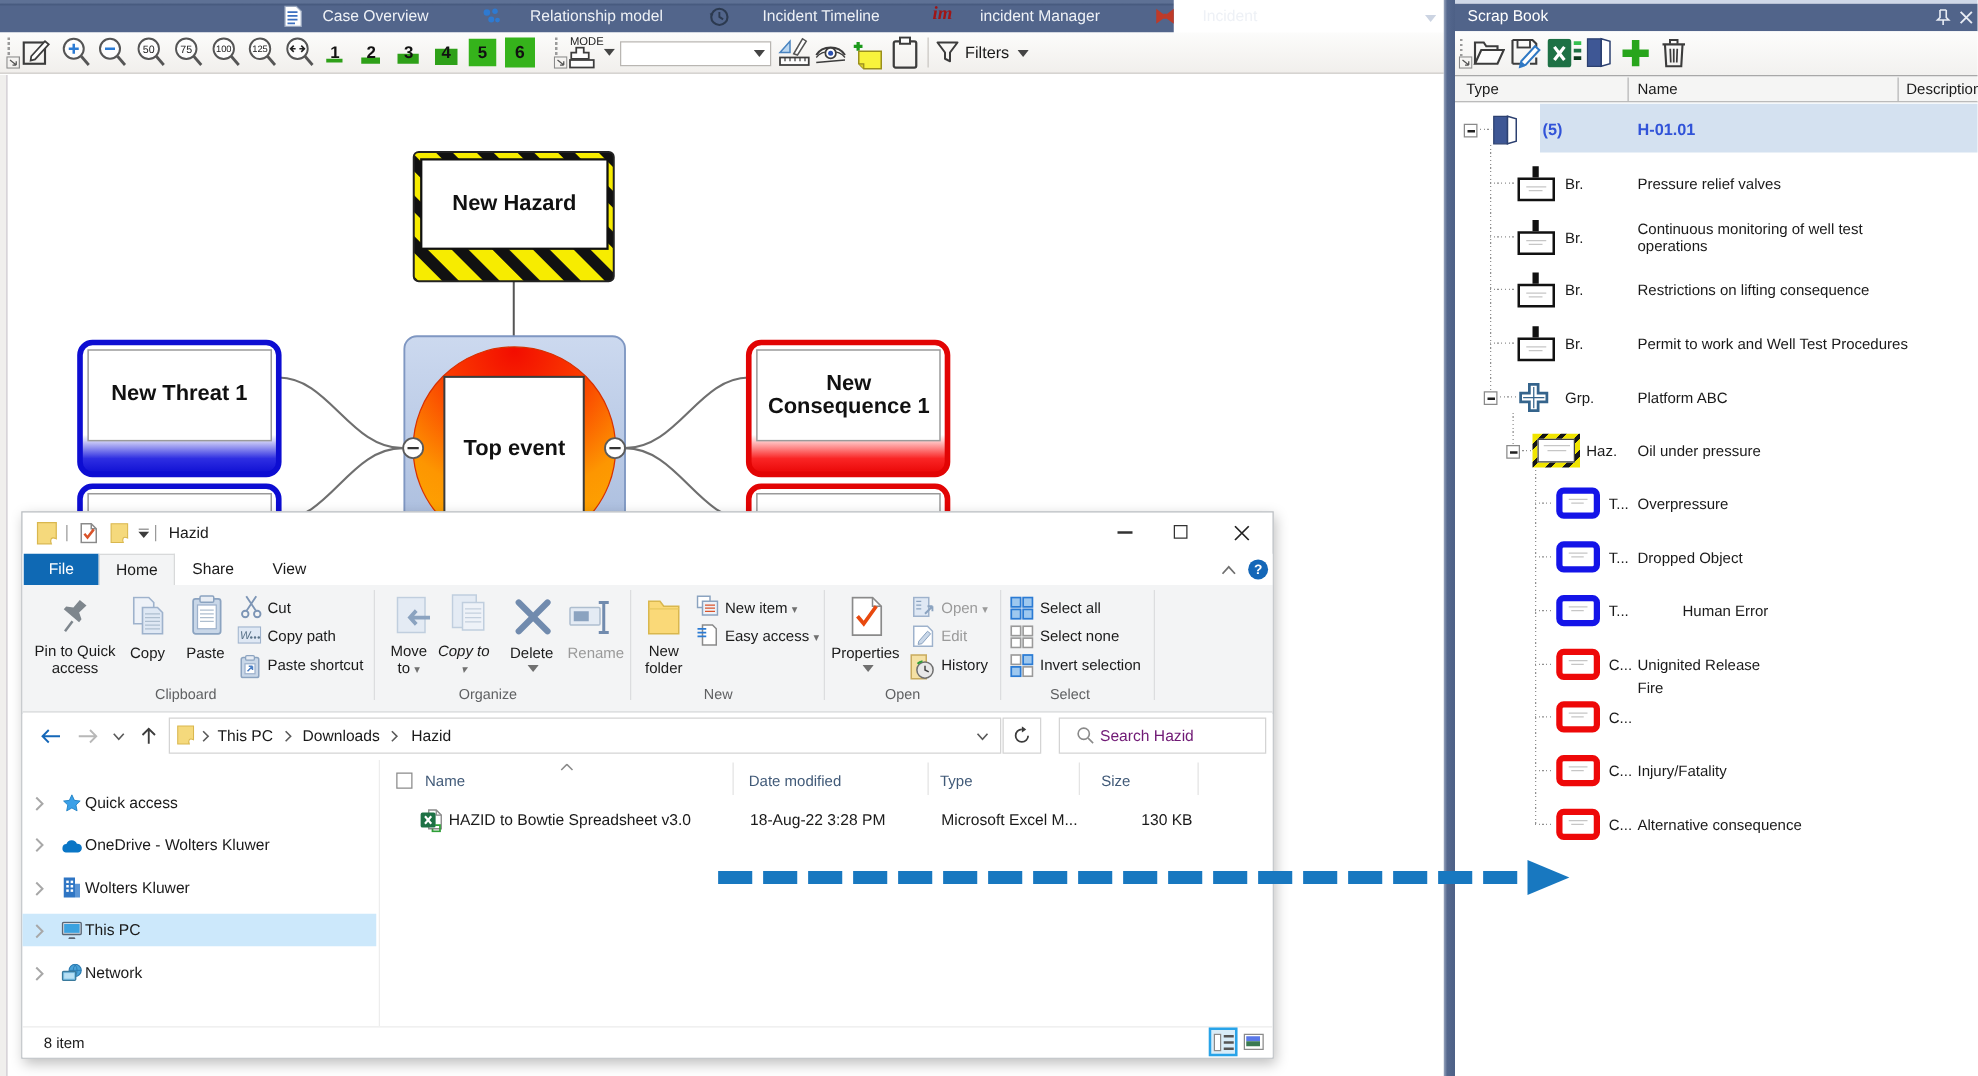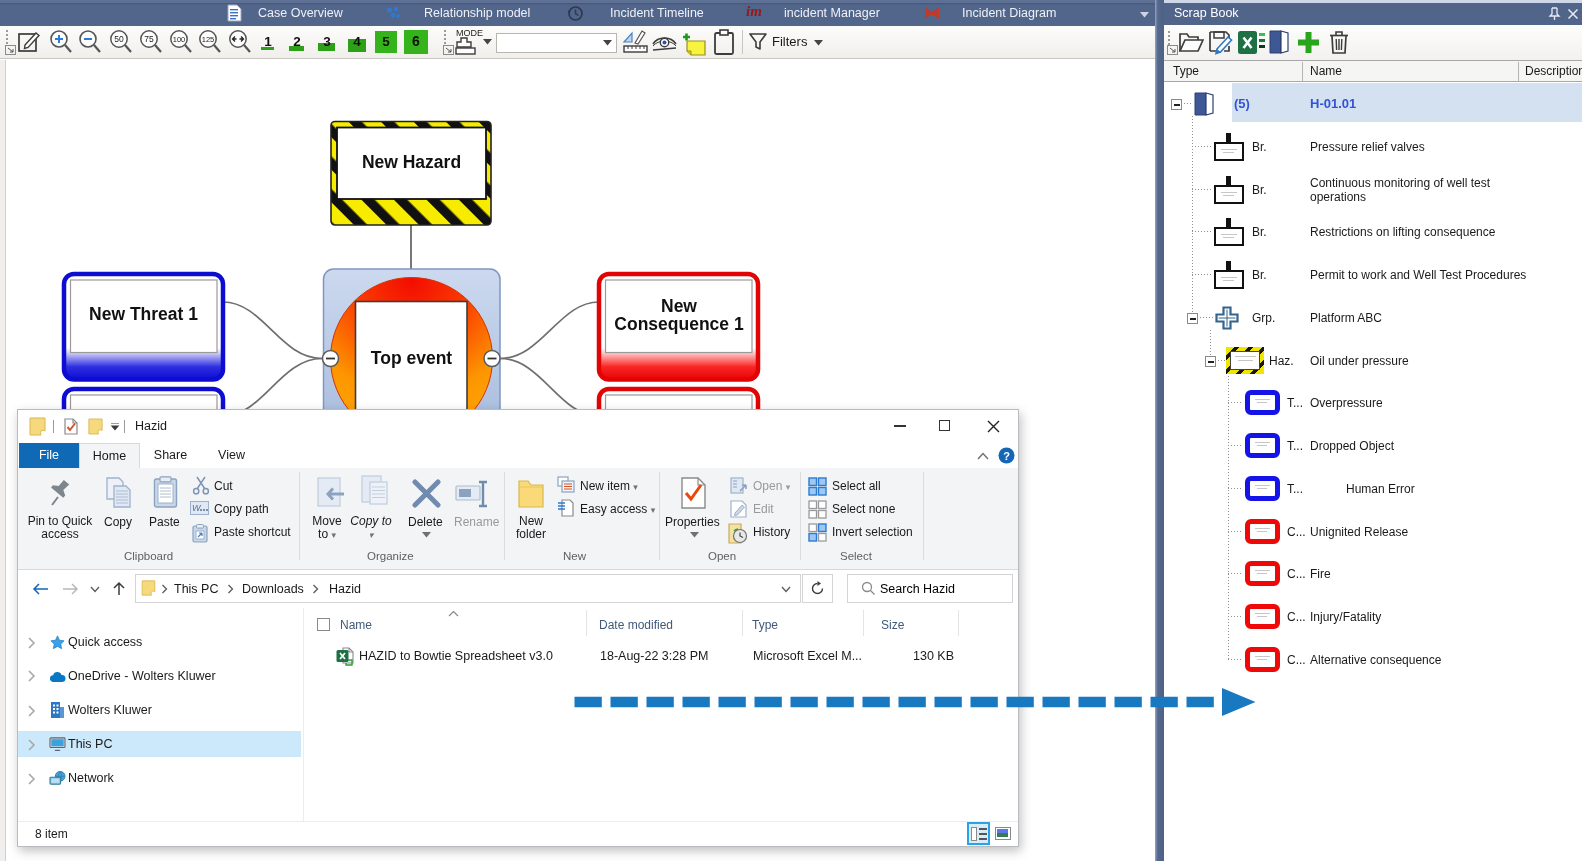--- a/index.html
+++ b/index.html
@@ -2,21 +2,21 @@
 <html><head>
 <meta charset="utf-8">
 <style>
 * { margin:0; padding:0; box-sizing:border-box; }
 html,body { width:1582px; height:861px; overflow:hidden; background:#fff;
   font-family:"Liberation Sans", sans-serif; }
 #page { position:absolute; left:0; top:0; width:1582px; height:861px; }
 .abs { position:absolute; }
 
 
-#tabbar { position:absolute; left:0; top:0; width:1155px; height:26px;
+#tabbar { position:absolute; left:0; top:0; width:939px; height:26px;
   background:linear-gradient(#5e7195 0%, #5e7195 10%, #45587c 12%, #52658b 20%, #52658b 100%); }
 #tabbar .tab { position:absolute; top:0; height:26px; color:#eef1f6; font-size:12.5px; line-height:26px; }
 #tab-active { position:absolute; left:0; top:0; width:216px; height:27px; background:#f0efed;
   border-right:1px solid #9aa4b5; color:#222; font-size:12px; line-height:26px; }
 
 
 #toolbar { position:absolute; left:0; top:26px; width:1155px; height:33px;
   background:linear-gradient(#fcfcfb, #f1efec); border-bottom:1px solid #c9c6c2; }
 
 
@@ -479,21 +479,21 @@
           <u style="width:15px;left:5px;top:3.5px;"></u>
           <u style="width:10px;left:7px;top:7px;"></u>
         </div>
       <span class="ttype" style="left:123px;top:443px;">C...</span>
       <span class="tname" style="top:443px;">Unignited Release</span>
       <div class="cicon" style="top:479px;">
           <u style="width:15px;left:5px;top:3.5px;"></u>
           <u style="width:10px;left:7px;top:7px;"></u>
         </div>
       <span class="ttype" style="left:123px;top:485px;">C...</span>
-      <span class="tname" style="top:485px;text-align:right;">Fire</span>
+      <span class="tname" style="top:461px;text-align:right;">Fire</span>
       <div class="cicon" style="top:522px;">
           <u style="width:15px;left:5px;top:3.5px;"></u>
           <u style="width:10px;left:7px;top:7px;"></u>
         </div>
       <span class="ttype" style="left:123px;top:528px;">C...</span>
       <span class="tname" style="top:528px;">Injury/Fatality</span>
       <div class="cicon" style="top:565px;">
           <u style="width:15px;left:5px;top:3.5px;"></u>
           <u style="width:10px;left:7px;top:7px;"></u>
         </div>
@@ -736,21 +736,21 @@
     <div class="abs" style="left:784px;top:164px;width:31px;height:29px;background:#fff;border:1px solid #d4d4d4;"></div>
     <svg class="abs" style="left:792px;top:171px;" width="15" height="15" viewBox="0 0 15 15">
       <path d="M12.5,7.5 A5,5 0 1 1 7.5,2.5" fill="none" stroke="#3c3c3c" stroke-width="1.4"></path>
       <path d="M7.5,0 L11,2.5 L7.5,5 Z" fill="#3c3c3c"></path>
     </svg>
     <div class="abs" style="left:829px;top:164px;width:166px;height:29px;background:#fff;border:1px solid #d4d4d4;"></div>
     <svg class="abs" style="left:843px;top:171px;" width="15" height="15" viewBox="0 0 15 15">
       <circle cx="6" cy="6" r="4.5" fill="none" stroke="#8a8a8a" stroke-width="1.3"></circle>
       <line x1="9.5" y1="9.5" x2="13.5" y2="13.5" stroke="#8a8a8a" stroke-width="1.3"></line>
     </svg>
-    <span class="abs" style="left:862px;top:172px;font-size:12.5px;color:#000000;">Search Hazid</span>
+    <span class="abs" style="left:862px;top:172px;font-size:12.5px;color:#701a75;">Search Hazid</span>
 
     <div id="exmain" style="position:absolute;left:0;top:198px;width:1000px;height:213px;background:#fff;">
       <div class="abs" style="left:285px;top:0px;width:1px;height:213px;background:#ededed;"></div>
 
       <div class="abs" style="left:0px;top:123px;width:283px;height:26px;background:#cce8fb;"></div>
       <svg class="chev" style="left:9px;top:29px;">
           <use href="#chevr"></use>
         </svg>
       <svg class="chev" style="left:9px;top:62px;">
           <use href="#chevr"></use>

